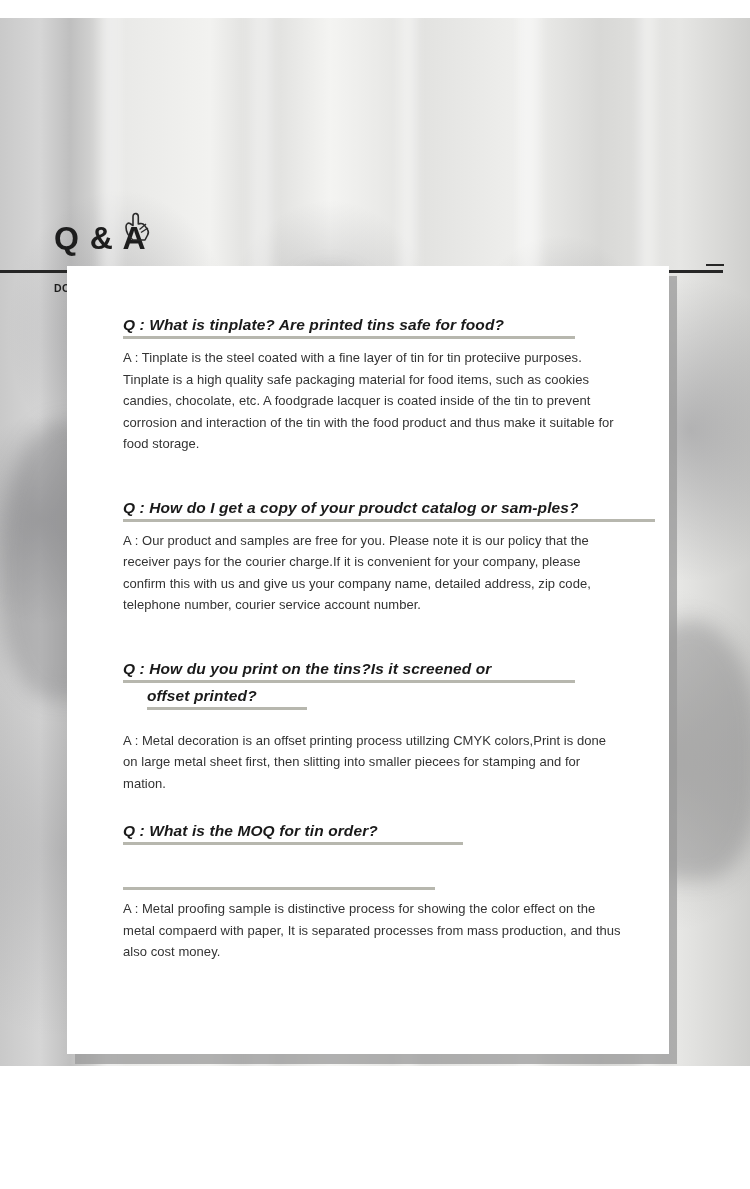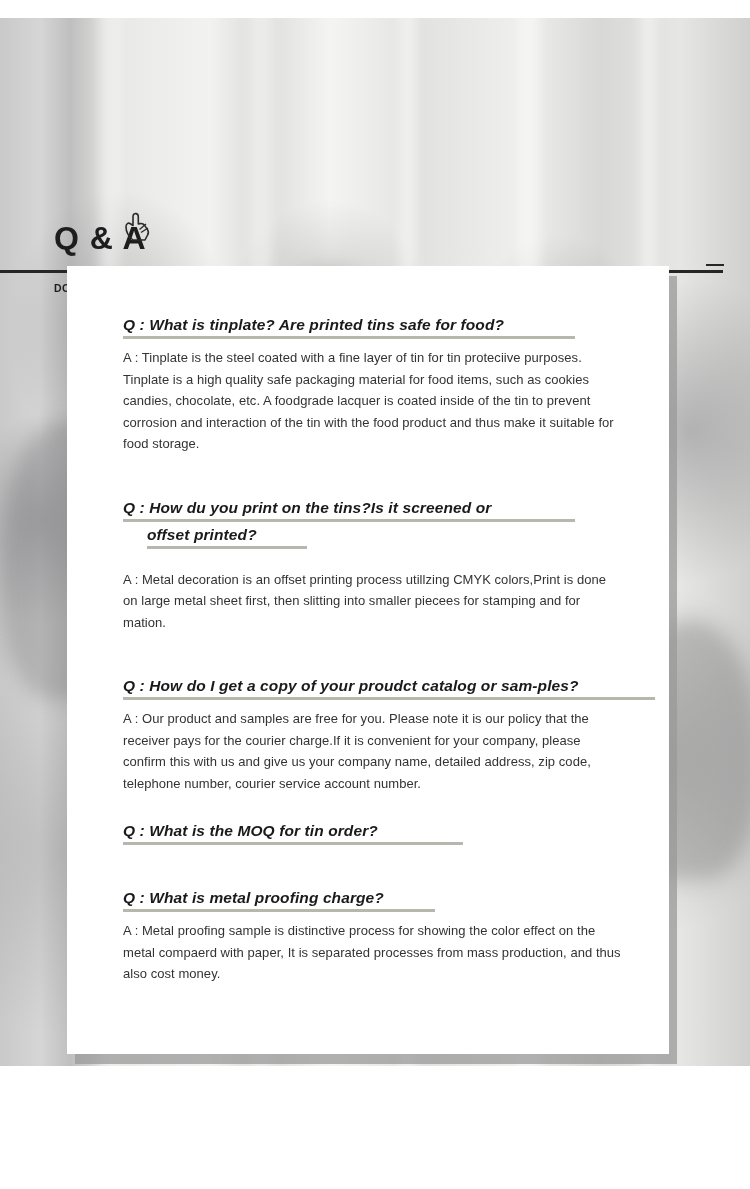--- a/index.html
+++ b/index.html
@@ -223,42 +223,41 @@
   <div class="card-shadow"></div>
   <div class="card">
     <div class="card-inner">
 
       <div class="qa-block blk-0">
         <span class="q-line">Q : What is tinplate? Are printed tins safe for food?</span>
         <span class="q-underline" style="width:452px;"></span>
         <div class="a-text">A : Tinplate is the steel coated with a fine layer of tin for tin proteciive purposes. Tinplate is a high quality safe packaging material for food items, such as cookies candies, chocolate, etc. A foodgrade lacquer is coated inside of the tin to prevent corrosion and interaction of the tin with the food product and thus make it suitable for food storage.</div>
       </div>
 
+      <div class="qa-block blk-2">
+        <span class="q-line">Q : How do I get a copy of your proudct catalog or sam-ples?</span>
+        <span class="q-underline" style="width:532px;"></span>
+        <div class="a-text">A : Our product and samples are free for you. Please note it is our policy that the receiver pays for the courier charge.If  it is convenient for your company, please confirm this with us and give us your company name, detailed address, zip code, telephone number, courier service account number.</div>
+      </div>
+
       <div class="qa-block blk-1">
         <span class="q-line">Q : How du you print on the tins?Is it screened or</span>
         <span class="q-underline" style="width:452px;margin-bottom:2px;"></span>
         <span class="q-line q-indent">offset printed?</span>
         <span class="q-underline" style="width:160px;margin-left:24px;"></span>
         <div class="gap-small"></div>
         <div class="a-text">A : Metal decoration is an offset printing process utillzing CMYK colors,Print is done on large metal sheet first, then slitting into smaller piecees for stamping and for mation.</div>
       </div>
 
-      <div class="qa-block blk-2">
-        <span class="q-line">Q : How do I get a copy of your proudct catalog or sam-ples?</span>
-        <span class="q-underline" style="width:532px;"></span>
-        <div class="a-text">A : Our product and samples are free for you. Please note it is our policy that the receiver pays for the courier charge.If  it is convenient for your company, please confirm this with us and give us your company name, detailed address, zip code, telephone number, courier service account number.</div>
-      </div>
-
       <div class="qa-block blk-3">
         <span class="q-line">Q : What is the MOQ for tin order?</span>
         <span class="q-underline" style="width:340px;"></span>
       </div>
 
       <div class="qa-block blk-4">
-        <span class="q-line">Q : What is metal proofing charge?</span>
         <span class="q-underline" style="width:312px;"></span>
         <div class="a-text">A : Metal proofing sample is distinctive process for showing the color effect on the metal compaerd  with paper, It is separated processes from mass production, and thus also cost money.</div>
       </div>
 
     </div>
   </div>
 
 </div>
 
 </body></html>

